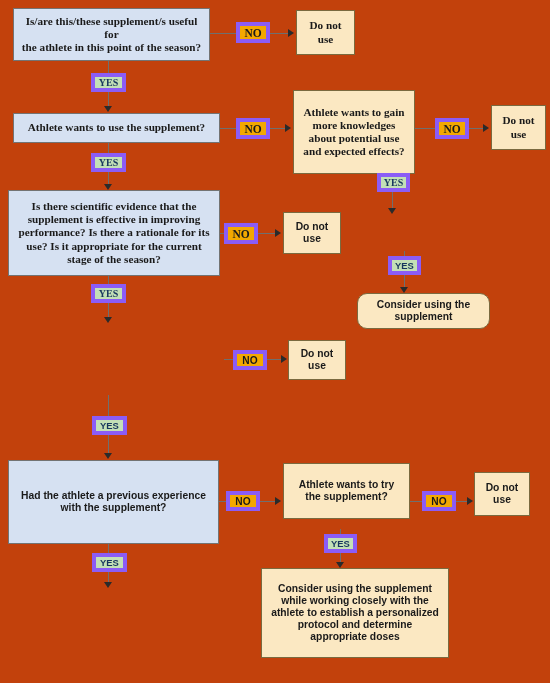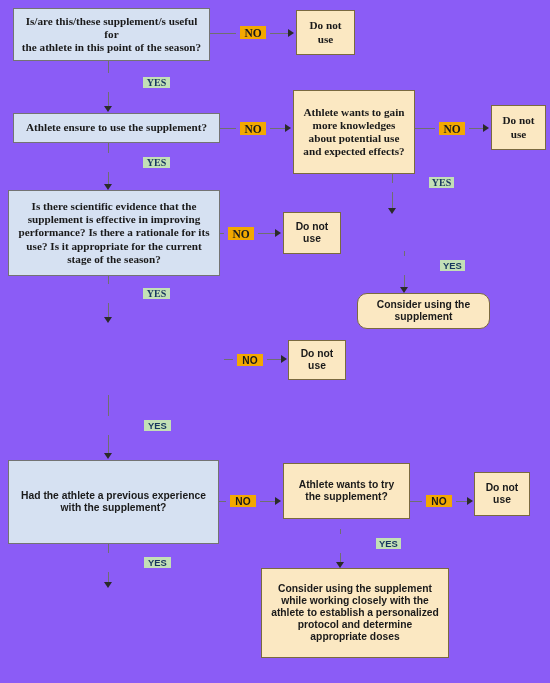--- a/index.html
+++ b/index.html
@@ -4,21 +4,21 @@
 <style>
   html, body {
     margin: 0;
     padding: 0;
     background: #ffffff;
   }
   #canvas {
     position: relative;
     width: 550px;
     height: 683px;
-    background: #8b5cf6;
+    background: #c2410c;
     overflow: hidden;
     font-family: "Liberation Sans", sans-serif;
   }
   .node {
     position: absolute;
     box-sizing: border-box;
     display: flex;
     align-items: center;
     justify-content: center;
     text-align: center;
@@ -64,21 +64,20 @@
   }
   .badge-no.sansb {
     font-family: "Liberation Sans", sans-serif;
     font-size: 10.2px;
   }
   .badge-yes {
     background: #c3e0b6;
     font-family: "Liberation Serif", serif;
     font-size: 10px;
     color: #17365d;
-    margin-left: 48px;
   }
   .badge-yes.sansb {
     font-family: "Liberation Sans", sans-serif;
     font-size: 9.4px;
   }
   .line {
     position: absolute;
     background: #6f6f6f;
   }
   .line.h { height: 1px; }
@@ -114,21 +113,21 @@
   <div class="arrow-right" style="left:288px; top:29px;"></div>
 
   <div class="node cream serif" style="left:296px; top:10px; width:59px; height:45px;">Do not
 use</div>
 
   <div class="line v" style="left:108px; top:61px; width:1px; height:12px;"></div>
   <div class="badge badge-yes" style="left:91px; top:73px; width:35px; height:19px;">YES</div>
   <div class="line v" style="left:108px; top:92px; width:1px; height:18px;"></div>
   <div class="arrow-down" style="left:104px; top:106px;"></div>
 
-  <div class="node blue serif" style="left:13px; top:113px; width:207px; height:30px;">Athlete ensure to use the supplement?</div>
+  <div class="node blue serif" style="left:13px; top:113px; width:207px; height:30px;">Athlete wants to use the supplement?</div>
 
   <div class="line h" style="left:220px; top:128px; width:16px;"></div>
   <div class="badge badge-no" style="left:236px; top:118px; width:34px; height:21px;">NO</div>
   <div class="line h" style="left:270px; top:128px; width:18px;"></div>
   <div class="arrow-right" style="left:285px; top:124px;"></div>
 
   <div class="node cream serif" style="left:293px; top:90px; width:122px; height:84px;">Athlete wants to gain
 more knowledges
 about potential use
 and expected effects?</div>

